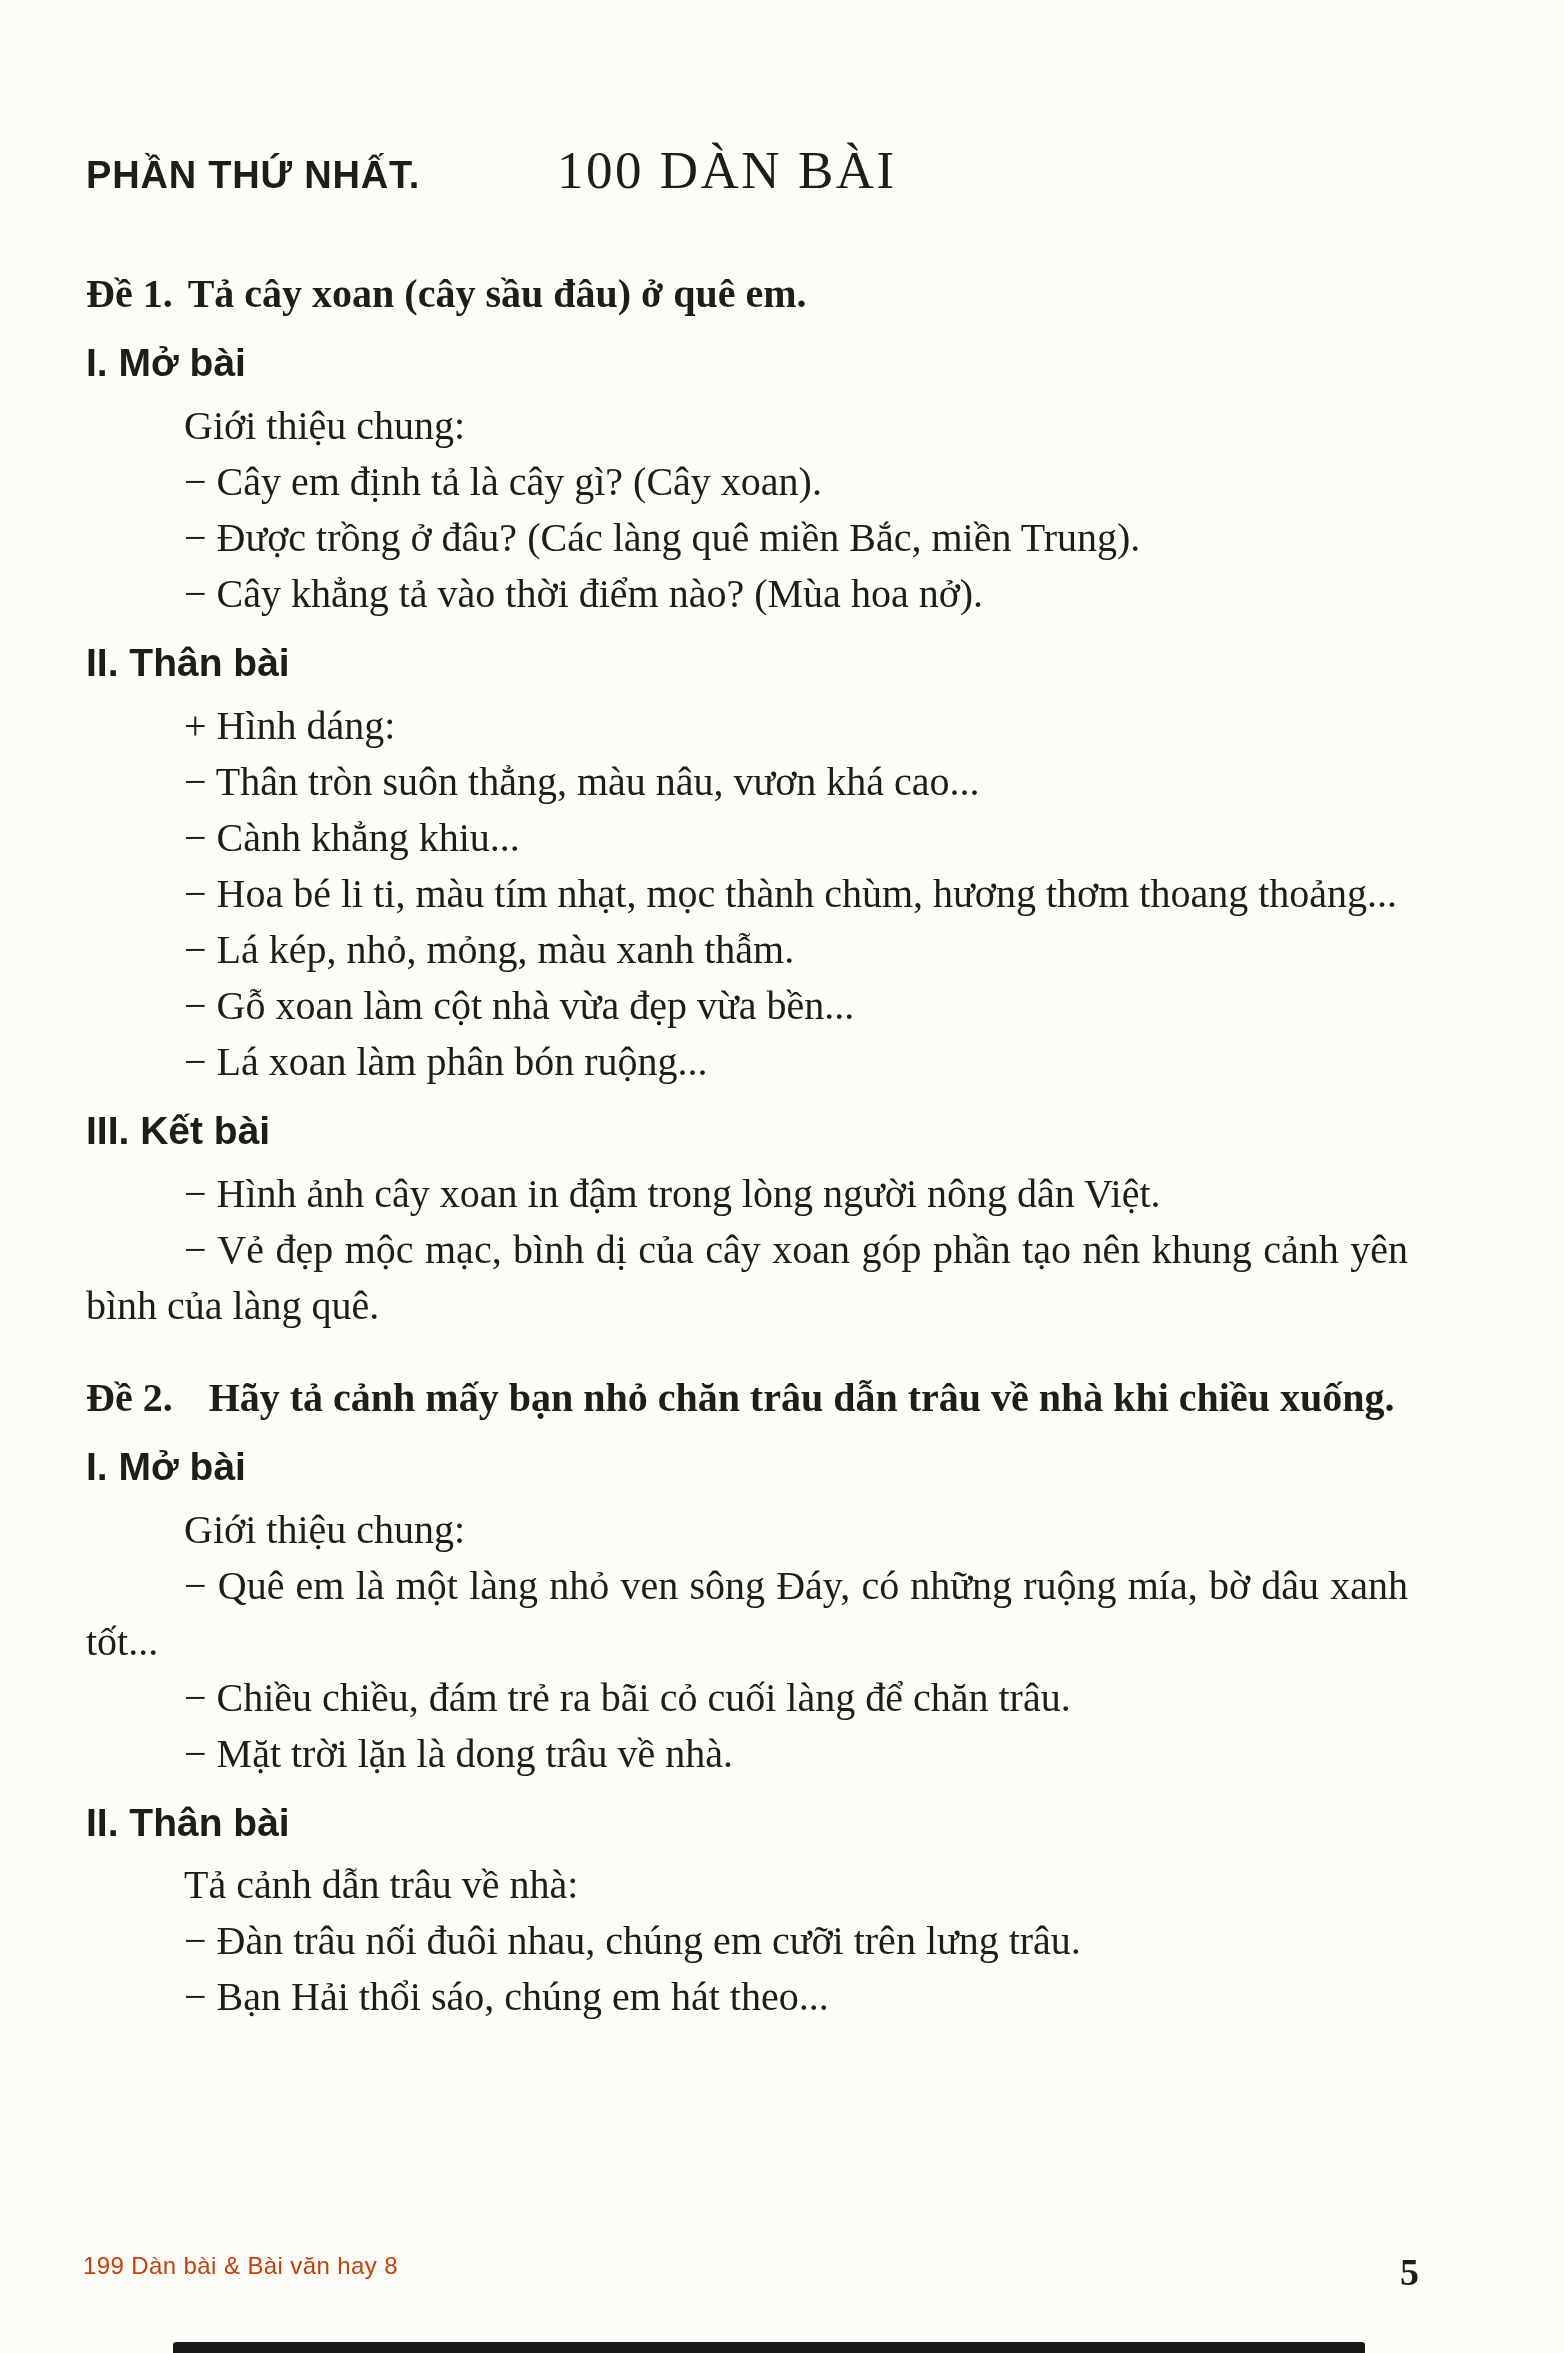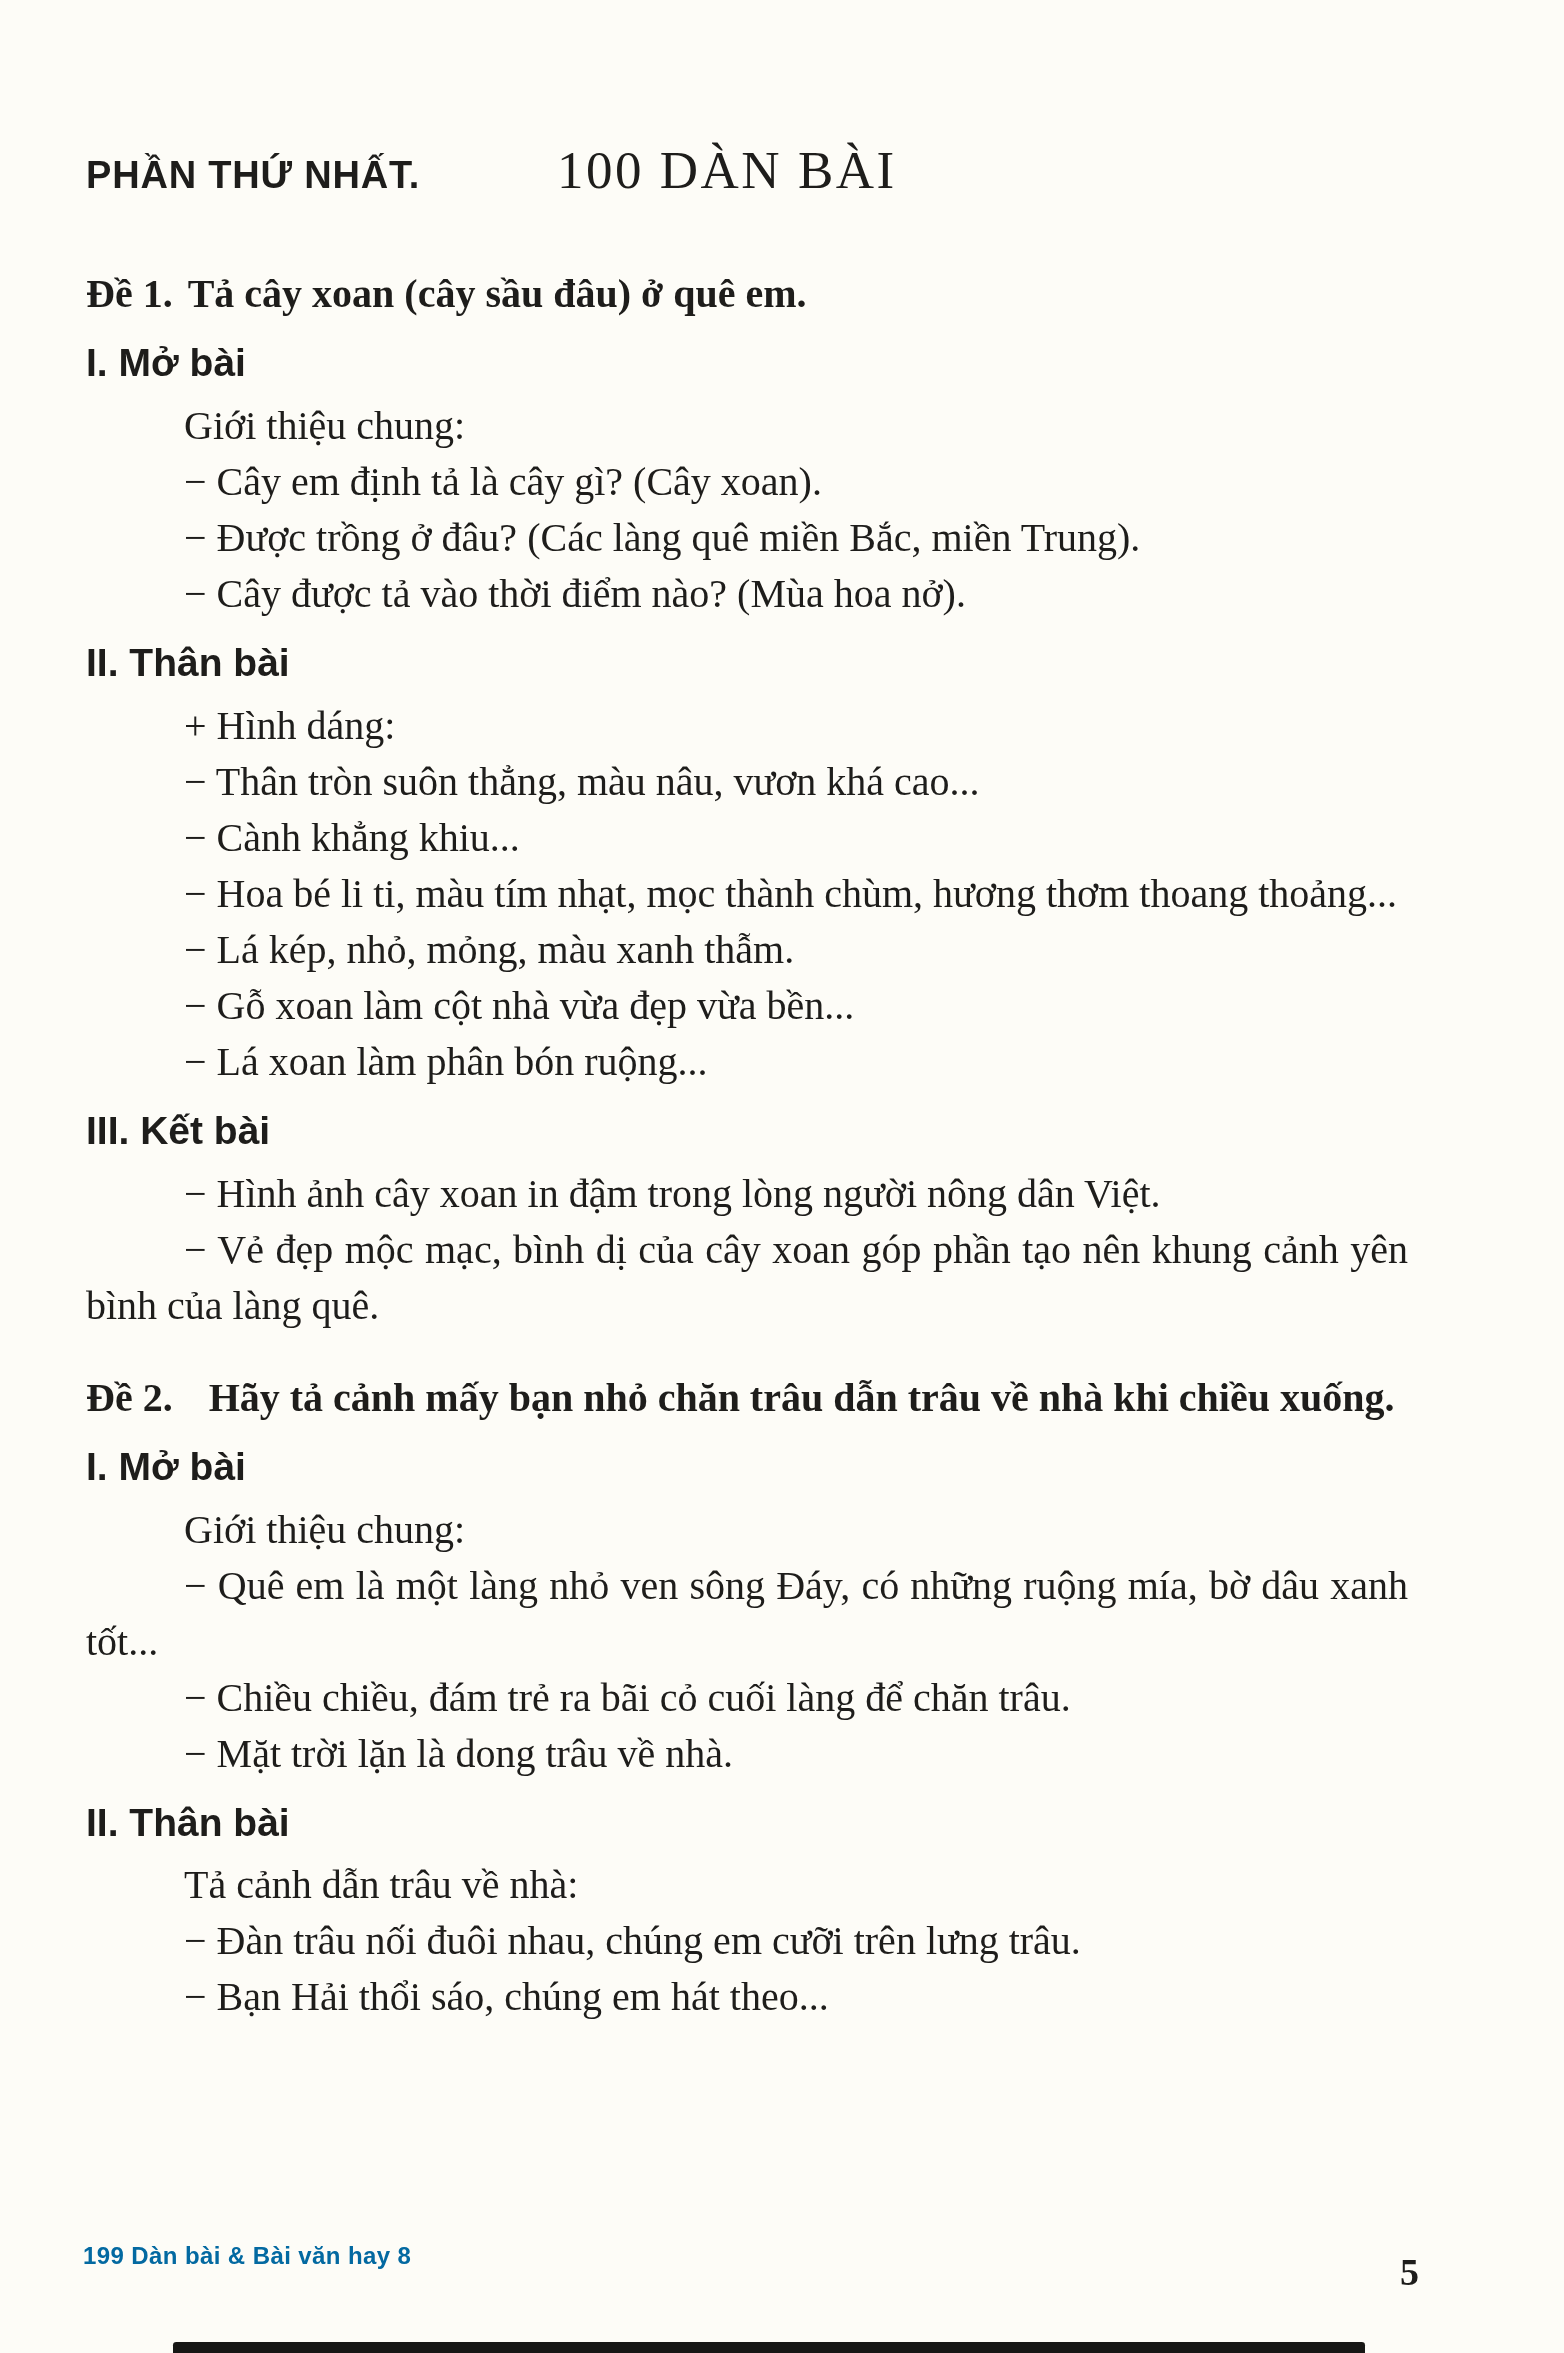--- a/index.html
+++ b/index.html
@@ -66,25 +66,25 @@
   .de2 {
     margin-top: 36px;
     padding-left: 151px;
     text-indent: -151px;
   }
   .de2 .de-label { padding-right: 36px; margin-top: 16px; }
   
   .footer-left {
     position: absolute;
     left: 83px;
-    bottom: 84px;
+    bottom: 74px;
     font-family: "Liberation Sans", "DejaVu Sans", sans-serif;
-    font-weight: 700;
+    font-weight: 400;
     font-size: 24px;
-    color: #0369a1;
+    color: #c2410c;
     letter-spacing: 0.4px;
   }
   .page-number {
     position: absolute;
     right: 146px;
     bottom: 60px;
     font-family: "Liberation Serif", "DejaVu Serif", serif;
     font-weight: 700;
     font-size: 38px;
   }
@@ -109,21 +109,21 @@
   </header>
 
   <main class="content">
 
     <p class="de"><span class="de-label">Đề 1.</span><span>Tả cây xoan (cây sầu đâu) ở quê em.</span></p>
 
     <p class="rh">I. Mở bài</p>
     <p class="li">Giới thiệu chung:</p>
     <p class="li">− Cây em định tả là cây gì? (Cây xoan).</p>
     <p class="li">− Được trồng ở đâu? (Các làng quê miền Bắc, miền Trung).</p>
-    <p class="li">− Cây được tả vào thời điểm nào? (Mùa hoa nở).</p>
+    <p class="li">− Cây khẳng tả vào thời điểm nào? (Mùa hoa nở).</p>
 
     <p class="rh">II. Thân bài</p>
     <p class="li">+ Hình dáng:</p>
     <p class="li">− Thân tròn suôn thẳng, màu nâu, vươn khá cao...</p>
     <p class="li">− Cành khẳng khiu...</p>
     <p class="li">− Hoa bé li ti, màu tím nhạt, mọc thành chùm, hương thơm thoang thoảng...</p>
     <p class="li">− Lá kép, nhỏ, mỏng, màu xanh thẫm.</p>
     <p class="li">− Gỗ xoan làm cột nhà vừa đẹp vừa bền...</p>
     <p class="li">− Lá xoan làm phân bón ruộng...</p>
 

